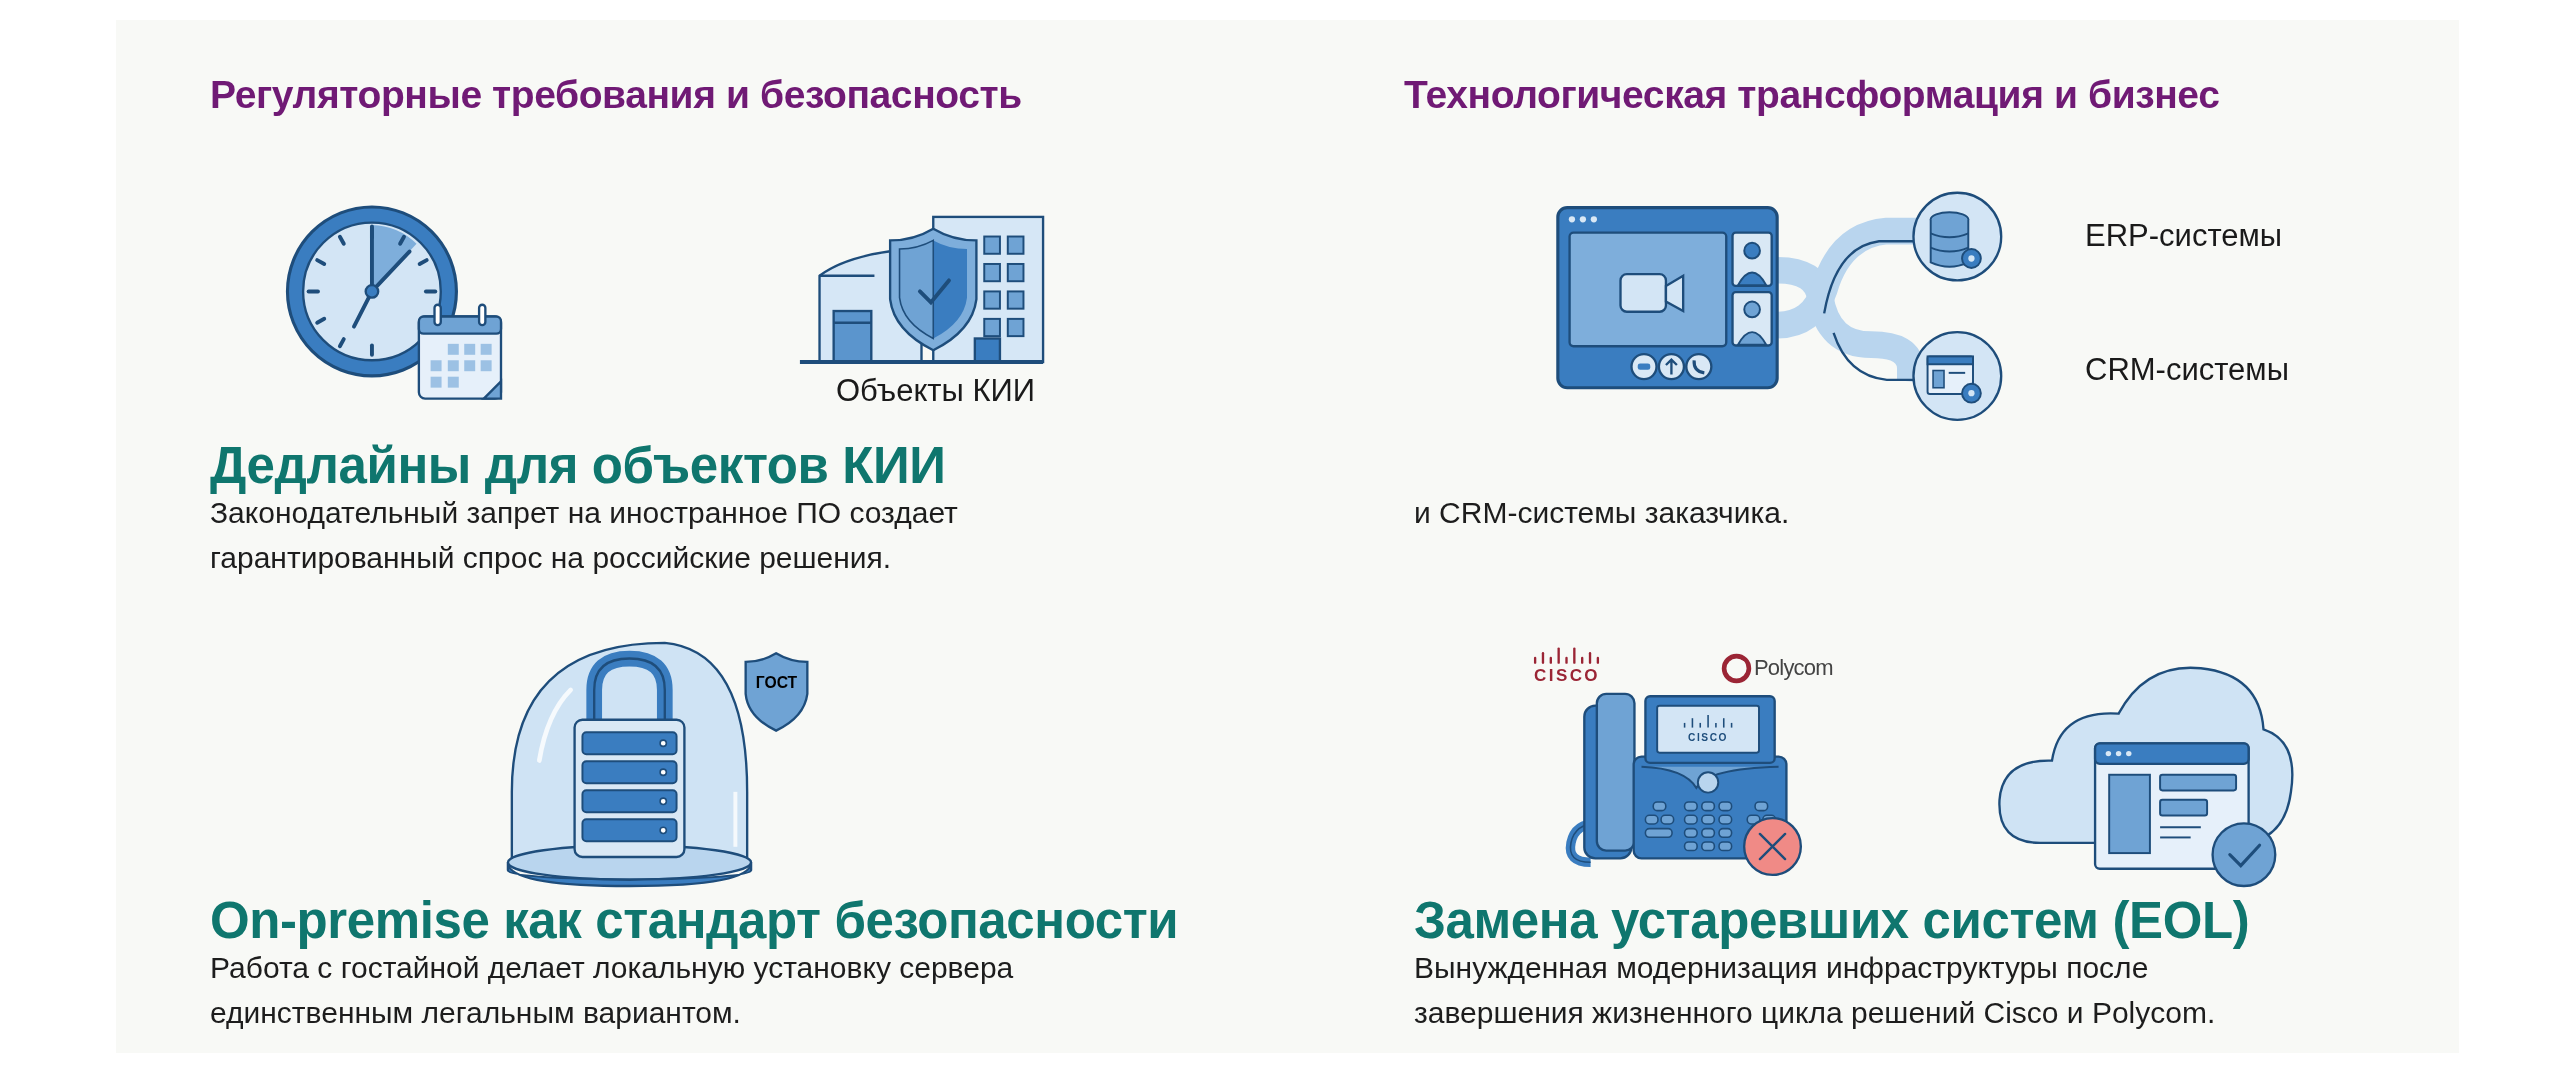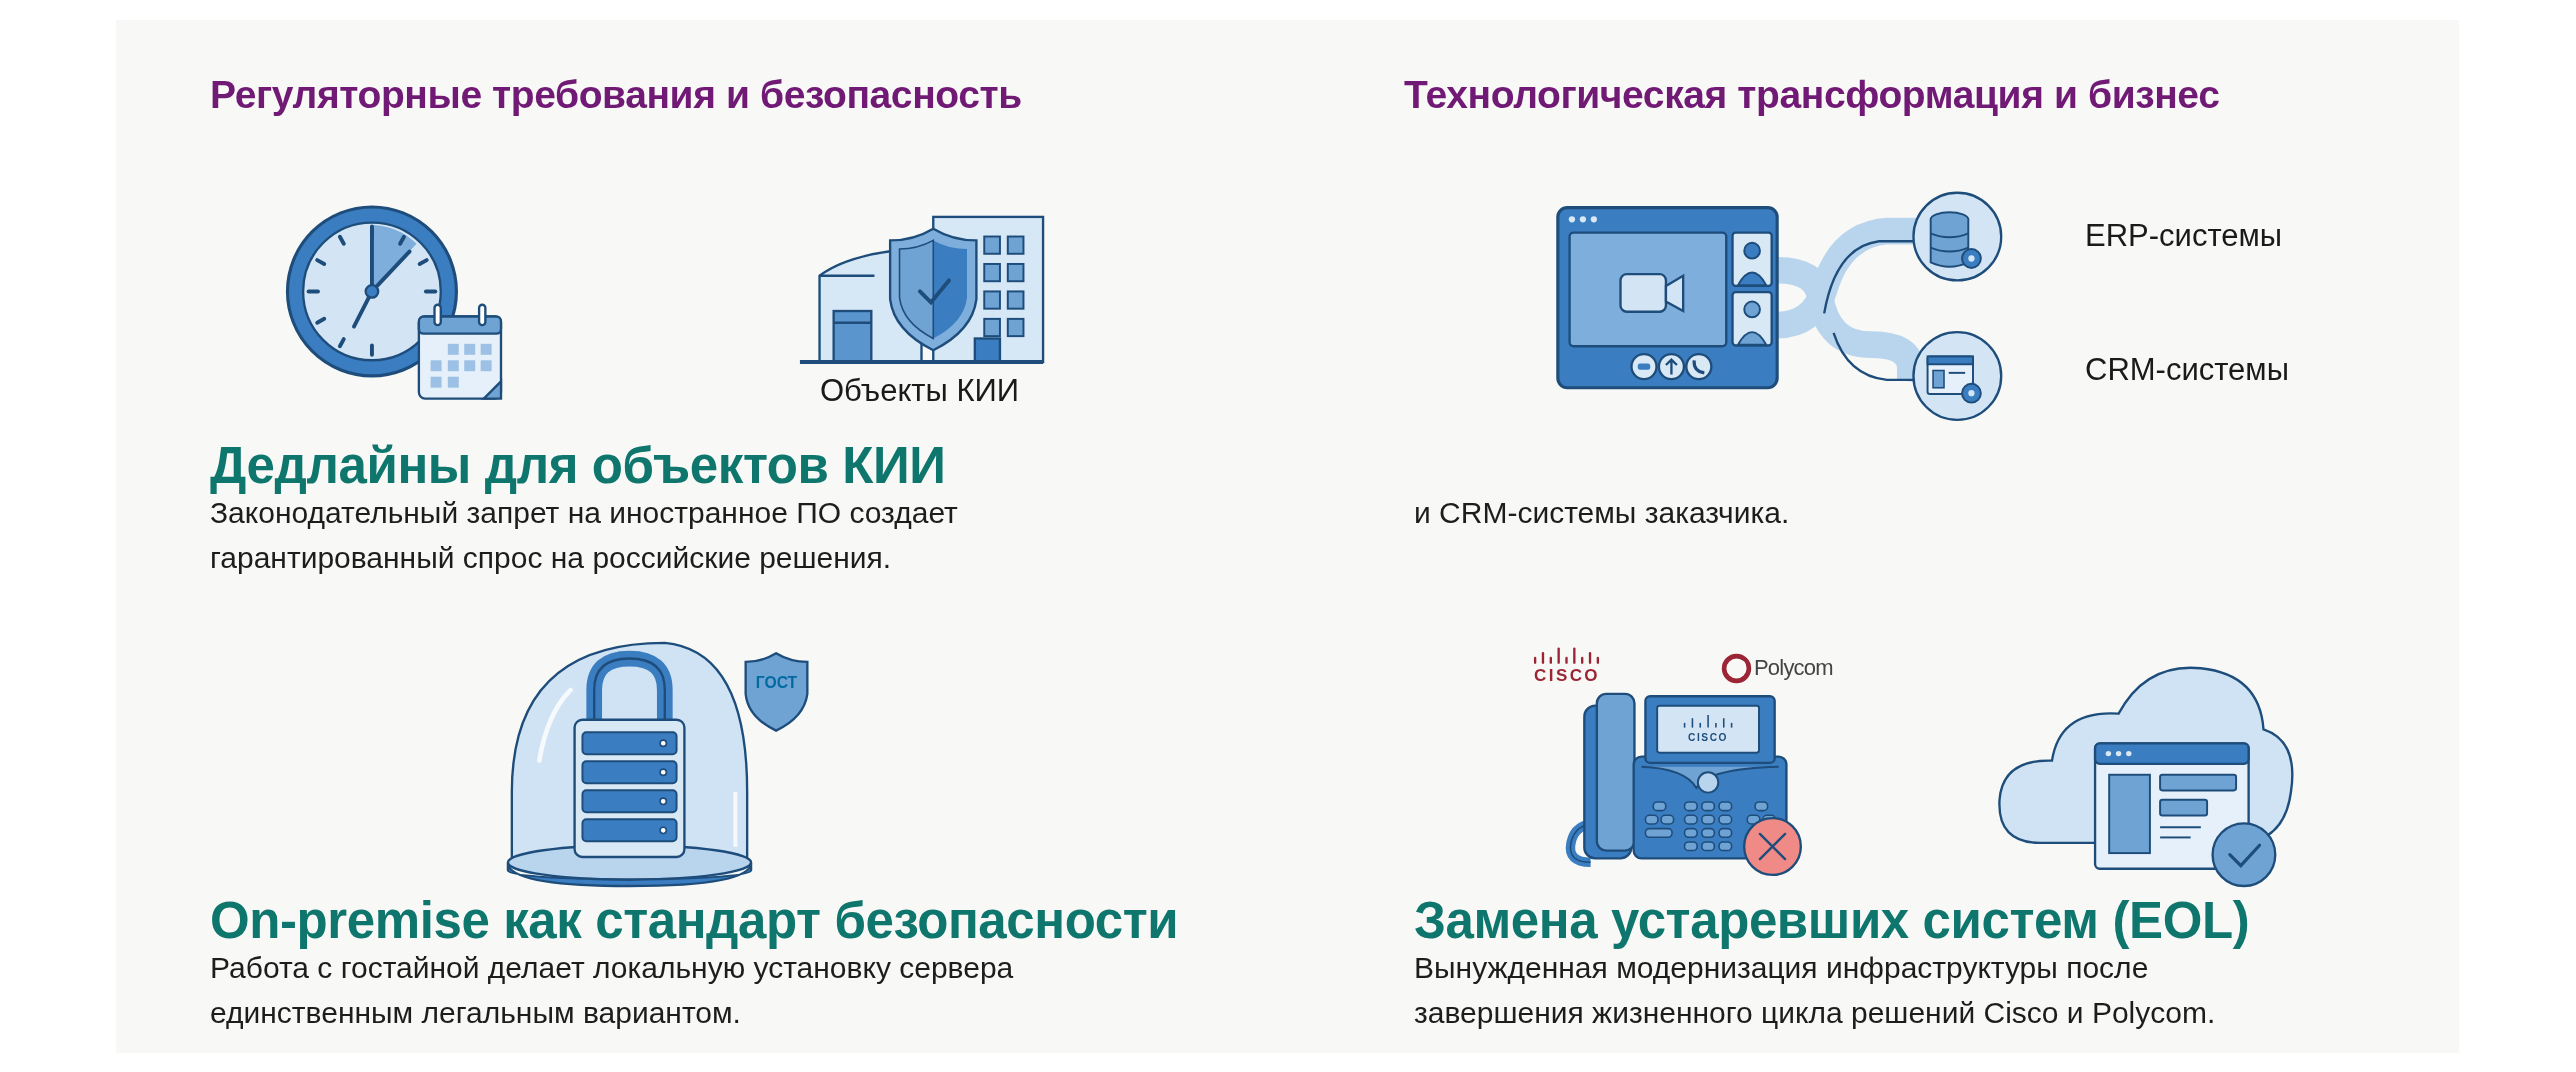--- a/index.html
+++ b/index.html
@@ -93,21 +93,21 @@
       <rect x="48" y="135" width="48" height="65" fill="#5b95cd" stroke="#1e4d7b" stroke-width="3"></rect>
       <line x1="48" y1="150" x2="96" y2="150" stroke="#1e4d7b" stroke-width="3"></line>
       <rect x="228" y="170" width="32" height="30" fill="#3a7dc0" stroke="#1e4d7b" stroke-width="3"></rect>
       <path d="M175 30 Q200 45 230 45 L230 120 Q225 160 175 185 Q125 160 120 120 L120 45 Q150 45 175 30 Z" fill="#7eaedb" stroke="#1e4d7b" stroke-width="3"></path>
       <path d="M175 45 Q195 56 218 56 L218 118 Q214 150 175 170 Z" fill="#3a7dc0"></path>
       <path d="M175 45 Q155 56 132 56 L132 118 Q136 150 175 170 Z" fill="#6fa3d4" stroke="#1e4d7b" stroke-width="2"></path>
       <path d="M158 110 L172 124 L195 96" fill="none" stroke="#1e4d7b" stroke-width="5" stroke-linecap="round"></path>
       <line x1="5" y1="200" x2="315" y2="200" stroke="#1e4d7b" stroke-width="5"></line>
     </svg>
   </div>
-  <div class="icon-label" style="left:704px; top:353px;">Объекты КИИ</div>
+  <div class="icon-label" style="left:720px; top:353px;">Объекты КИИ</div>
 
   <div class="item-title" style="left:94px; top:416px;">Дедлайны для объектов КИИ</div>
   <div class="item-desc" style="left:94px; top:470px;">
     <div>Законодательный запрет на иностранное ПО создает</div>
     <div>гарантированный спрос на российские решения.</div>
   </div>
 
   <div class="icon" style="left:384px; top:615px; width:259px; height:251px;">
     <svg viewBox="0 0 330 320">
       <path d="M15 290 L15 200 Q15 10 210 10 Q315 20 315 200 L315 290 Z" fill="#cfe3f4" stroke="#1e4d7b" stroke-width="3"></path>
@@ -130,21 +130,21 @@
       </g>
       <path d="M50 160 Q60 100 90 70" fill="none" stroke="#ffffff" stroke-width="6" stroke-linecap="round" opacity="0.8"></path>
       <line x1="300" y1="200" x2="300" y2="270" stroke="#ffffff" stroke-width="5" opacity="0.8"></line>
     </svg>
   </div>
 
   <div class="icon" style="left:627px; top:631px; width:67px; height:82px;">
     <svg viewBox="0 0 85 105">
       <path d="M42 3 Q60 14 82 14 L82 55 Q78 85 42 102 Q6 85 3 55 L3 14 Q24 14 42 3 Z" fill="#6fa3d4" stroke="#1e4d7b" stroke-width="3"></path>
     </svg>
-    <div style="position:absolute; left:0; top:23.5px; width:67px; text-align:center; font-weight:bold; font-size:15.7px; color:#0369a1;">ГОСТ</div>
+    <div style="position:absolute; left:0; top:23.5px; width:67px; text-align:center; font-weight:bold; font-size:15.7px; color:#000000;">ГОСТ</div>
   </div>
 
   <div class="item-title" style="left:94px; top:871px;">On-premise как стандарт безопасности</div>
   <div class="item-desc" style="left:94px; top:925px;">
     <div>Работа с гостайной делает локальную установку сервера</div>
     <div>единственным легальным вариантом.</div>
   </div>
 
   <div class="section-title" style="left:1288px; top:53px;">Технологическая трансформация и бизнес</div>
 

